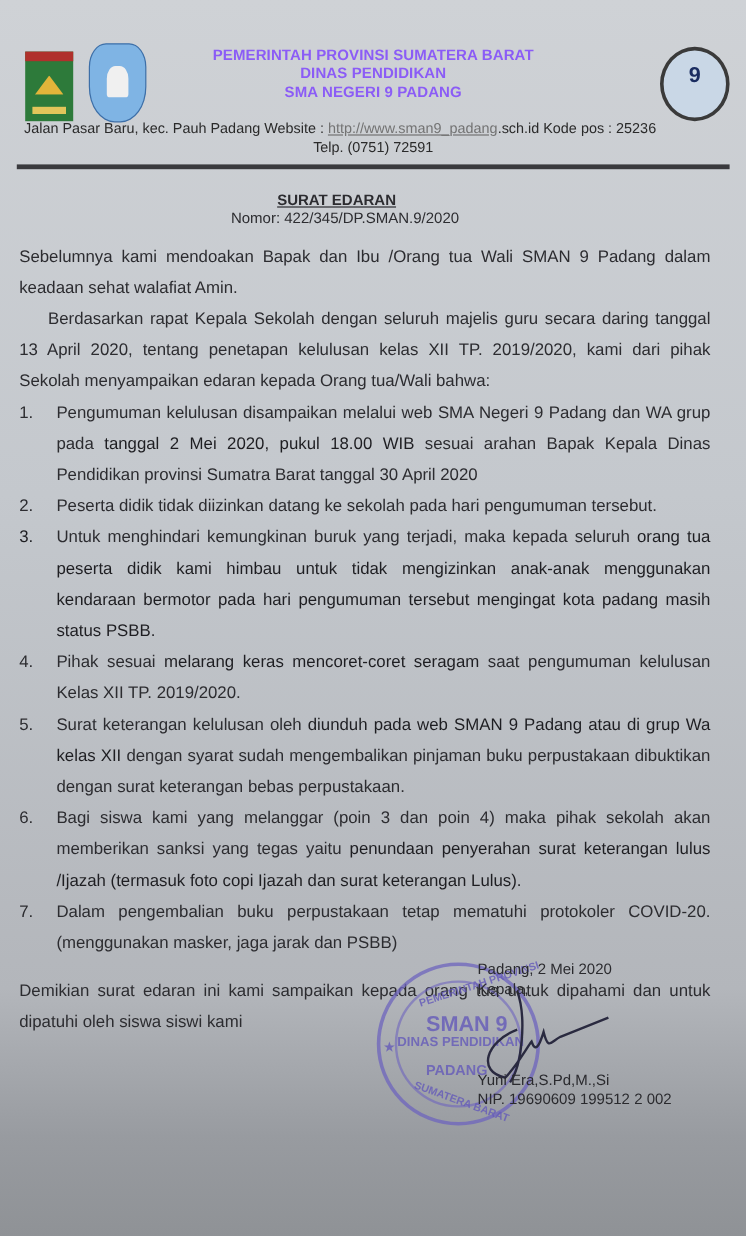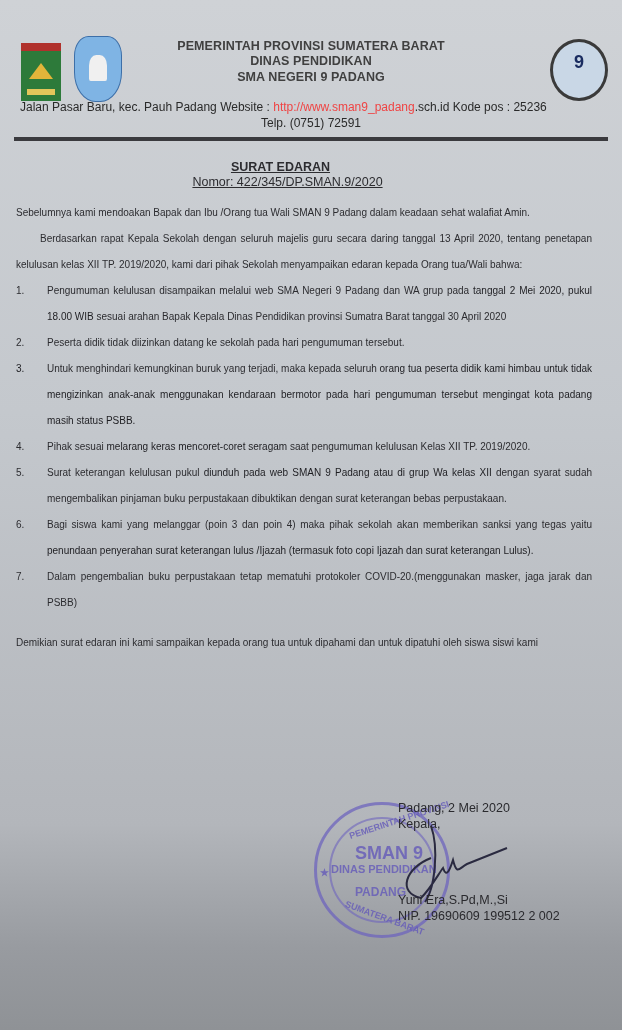--- a/index.html
+++ b/index.html
@@ -12,28 +12,28 @@
     }
     .page { position: absolute; left: 0; top: 0; width: 622px; height: 1030px; }
     .header { position: absolute; top: 34px; left: 0; width: 622px; height: 100px; }
     .logo-sumbar { position: absolute; left: 21px; top: 9px; width: 40px; height: 58px; background: #2d7a3a; border-top: 8px solid #b0312c; box-sizing: border-box; }
     .logo-sumbar .roof { position: absolute; left: 8px; top: 12px; width: 24px; height: 16px; background: #e2b53a; clip-path: polygon(0 100%, 50% 0, 100% 100%); }
     .logo-sumbar .base { position: absolute; left: 6px; bottom: 6px; width: 28px; height: 6px; background: #e2c55a; }
     .logo-tutwuri { position: absolute; left: 74px; top: 2px; width: 46px; height: 64px; background: #7fb4e4; border-radius: 30% 30% 45% 45%; border: 1px solid #3d6fa8; }
     .logo-tutwuri .inner { position: absolute; left: 14px; top: 18px; width: 18px; height: 26px; background: #f0f0f0; border-radius: 40% 40% 10% 10%; }
     .logo-sman { position: absolute; left: 550px; top: 5px; width: 58px; height: 62px; background: #c9d7e6; border: 3px solid #3a3a3a; border-radius: 50%; box-sizing: border-box; text-align: center; }
     .logo-sman .num { font-family: "Liberation Sans", sans-serif; font-weight: bold; font-size: 18px; color: #1a2c60; line-height: 24px; margin-top: 8px; display: block; }
-    .hdr-title { position: absolute; left: 0; width: 622px; text-align: center; font-family: "Liberation Sans", sans-serif; font-weight: bold; font-size: 12.5px; color: #404040; letter-spacing: 0.1px; }
+    .hdr-title { position: absolute; left: 0; width: 622px; text-align: center; font-family: "Liberation Sans", sans-serif; font-weight: bold; font-size: 12.5px; color: #8b5cf6; letter-spacing: 0.1px; }
     .hdr-addr { position: absolute; left: 20px; top: 66px; width: 600px; font-family: "Liberation Sans", sans-serif; font-size: 12px; color: #2a2a2a; white-space: nowrap; }
-    .hdr-addr a { color: #ef4444; }
+    .hdr-addr a { color: #737373; text-decoration: underline; }
     .hdr-tel { position: absolute; left: 0; top: 82px; width: 622px; text-align: center; font-family: "Liberation Sans", sans-serif; font-size: 12px; color: #2a2a2a; }
     .rule { position: absolute; left: 14px; top: 137px; width: 594px; height: 4px; background: #3a3a3e; }
     .title { position: absolute; top: 160px; left: 0; width: 561px; text-align: center; font-family: "Liberation Sans", sans-serif; font-weight: bold; font-size: 12.5px; text-decoration: underline; }
-    .nomor { position: absolute; top: 175px; left: 0; width: 575px; text-align: center; font-family: "Liberation Sans", sans-serif; font-size: 12.5px; text-decoration: underline; }
-    .body { position: absolute; left: 16px; top: 200px; width: 576px; font-family: "Liberation Sans", sans-serif; font-size: 10px; line-height: 26px; text-align: justify; }
+    .nomor { position: absolute; top: 175px; left: 0; width: 575px; text-align: center; font-family: "Liberation Sans", sans-serif; font-size: 12.5px; }
+    .body { position: absolute; left: 16px; top: 200px; width: 576px; font-family: "Liberation Sans", sans-serif; font-size: 14px; line-height: 26px; text-align: justify; }
     .body p { margin: 0; }
     .indent { text-indent: 24px; }
     ol { margin: 0; padding: 0; list-style: none; }
     ol li { position: relative; padding-left: 31px; }
     ol li .n { position: absolute; left: 0; top: 0; }
     b { font-weight: normal; color: #1e1e22; }
     .closing { margin-top: 14px !important; }
     .sign { position: absolute; left: 398px; top: 800px; font-family: "Liberation Sans", sans-serif; font-size: 12.5px; line-height: 16px; color: #2a2a2e; }
     .sign div { white-space: nowrap; }
     .stamp { position: absolute; left: 314px; top: 802px; width: 136px; height: 136px; border: 3px solid rgba(110, 100, 190, 0.75); border-radius: 50%; box-sizing: border-box; }
@@ -72,21 +72,21 @@
   <div class="nomor">Nomor: 422/345/DP.SMAN.9/2020</div>
 
   <div class="body">
     <p>Sebelumnya kami mendoakan Bapak dan Ibu /Orang tua Wali SMAN 9 Padang dalam keadaan sehat walafiat Amin.</p>
     <p class="indent">Berdasarkan rapat Kepala Sekolah dengan seluruh majelis guru secara daring tanggal 13 April 2020, tentang penetapan  kelulusan kelas XII TP. 2019/2020, kami dari pihak Sekolah menyampaikan edaran kepada Orang tua/Wali bahwa:</p>
     <ol>
       <li><span class="n">1.</span><span>Pengumuman kelulusan disampaikan melalui web SMA Negeri 9 Padang dan WA grup pada </span><b>tanggal 2 Mei 2020, pukul 18.00 WIB</b><span> sesuai arahan Bapak Kepala Dinas Pendidikan provinsi Sumatra Barat tanggal 30 April 2020</span></li>
       <li><span class="n">2.</span><span>Peserta didik tidak diizinkan datang ke sekolah pada hari pengumuman tersebut.</span><b></b><span></span></li>
       <li><b class="n">3.</b><span>Untuk menghindari kemungkinan buruk yang terjadi, maka kepada seluruh </span><b>orang tua peserta didik kami himbau untuk tidak mengizinkan anak-anak menggunakan kendaraan bermotor pada hari pengumuman tersebut mengingat kota padang masih status PSBB.</b><span></span></li>
       <li><span class="n">4.</span><span>Pihak sesuai </span><b>melarang keras mencoret-coret seragam</b><span> saat pengumuman kelulusan Kelas XII TP. 2019/2020.</span></li>
-      <li><span class="n">5.</span><span>Surat keterangan kelulusan pukul </span><b>diunduh pada web SMAN 9 Padang atau di grup Wa kelas XII</b><span>  dengan syarat  sudah mengembalikan pinjaman buku perpustakaan dibuktikan dengan surat keterangan   bebas perpustakaan.</span></li>
+      <li><span class="n">5.</span><span>Surat keterangan kelulusan oleh </span><b>diunduh pada web SMAN 9 Padang atau di grup Wa kelas XII</b><span>  dengan syarat  sudah mengembalikan pinjaman buku perpustakaan dibuktikan dengan surat keterangan   bebas perpustakaan.</span></li>
       <li><span class="n">6.</span><span>Bagi siswa kami yang melanggar (poin 3 dan poin 4) maka pihak sekolah akan memberikan sanksi yang tegas yaitu </span><b>penundaan penyerahan surat keterangan lulus /Ijazah (termasuk foto copi Ijazah dan surat keterangan Lulus).</b><span></span></li>
       <li><span class="n">7.</span><span>Dalam pengembalian buku perpustakaan tetap mematuhi  protokoler   COVID-20.(menggunakan masker, jaga jarak dan PSBB)</span><b></b><span></span></li>
     </ol>
     <p class="closing">Demikian surat edaran ini kami sampaikan kepada orang tua untuk dipahami dan untuk dipatuhi oleh siswa siswi kami</p>
   </div>
 
   <div class="stamp">
     <div class="ring"></div>
     <div class="t" style="left:30px; top:10px; font-size:9px; transform:rotate(-18deg);">PEMERINTAH PROVINSI</div>
     <div class="t" style="left:38px; top:38px; font-size:18px;">SMAN 9</div>

